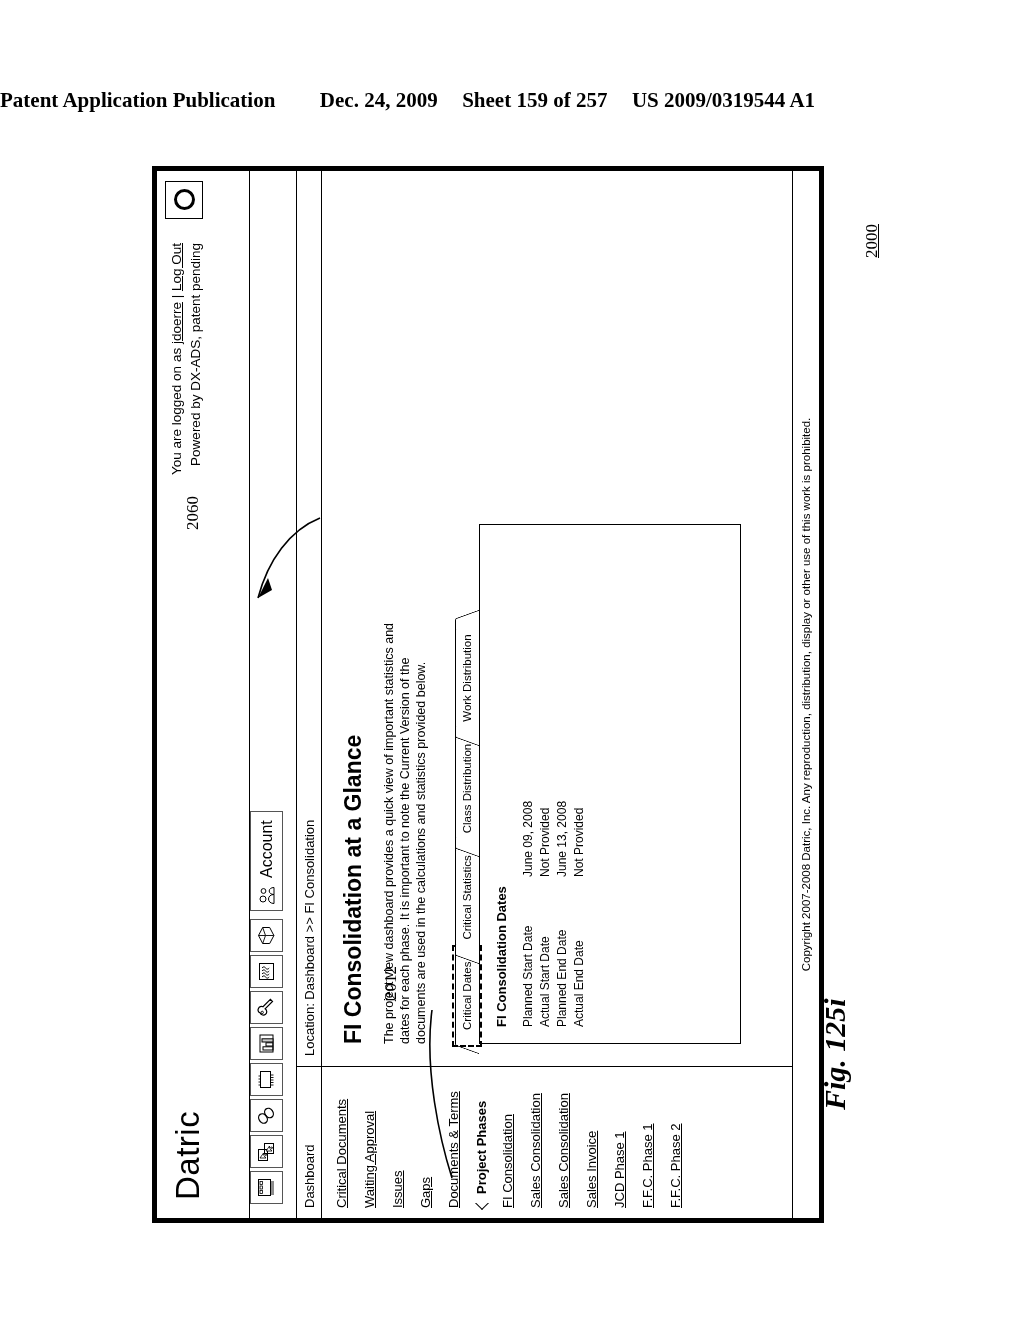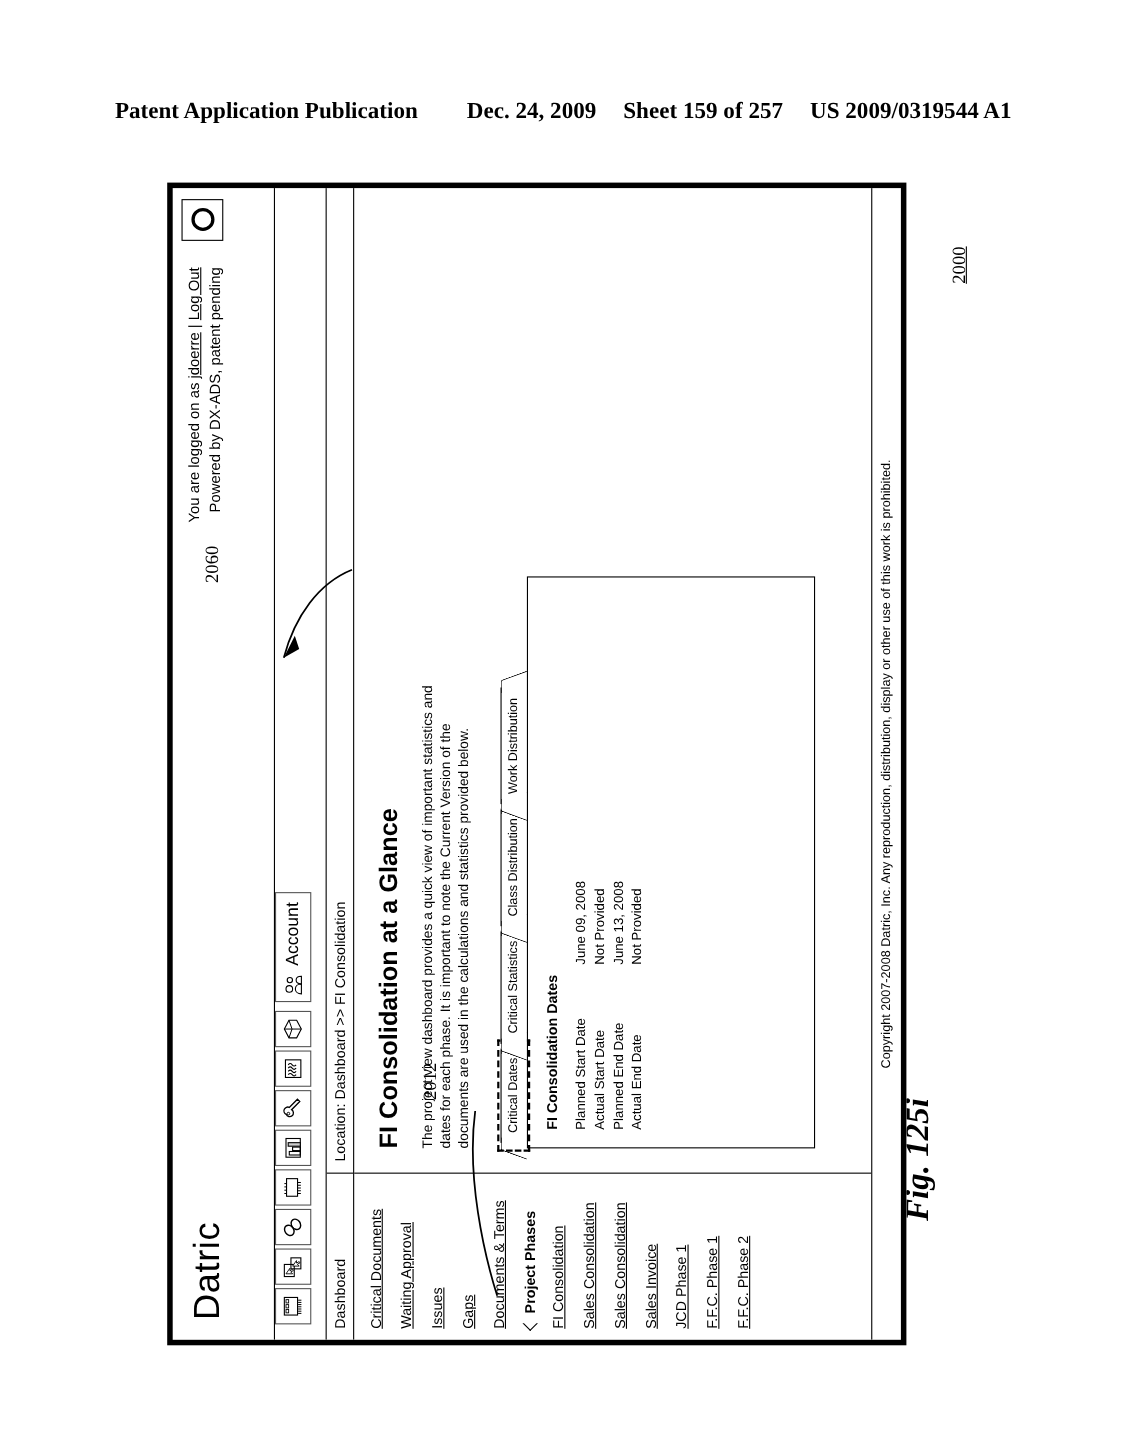--- a/index.html
+++ b/index.html
@@ -15,21 +15,21 @@
     color: #000;
     overflow: hidden;
   }
 
   
   .patent-header {
     position: absolute;
     top: 88px;
     left: 0;
     width: 1024px;
-    text-align: center;
+    text-align: left;
     font-family: "Liberation Serif", serif;
     font-weight: bold;
     font-size: 21px;
     letter-spacing: 0px;
     white-space: nowrap;
   }
   .patent-header span { display: inline-block; }
   .ph-gap1 { width: 34px; }
   .ph-gap2 { width: 14px; }
   .ph-gap3 { width: 14px; }

